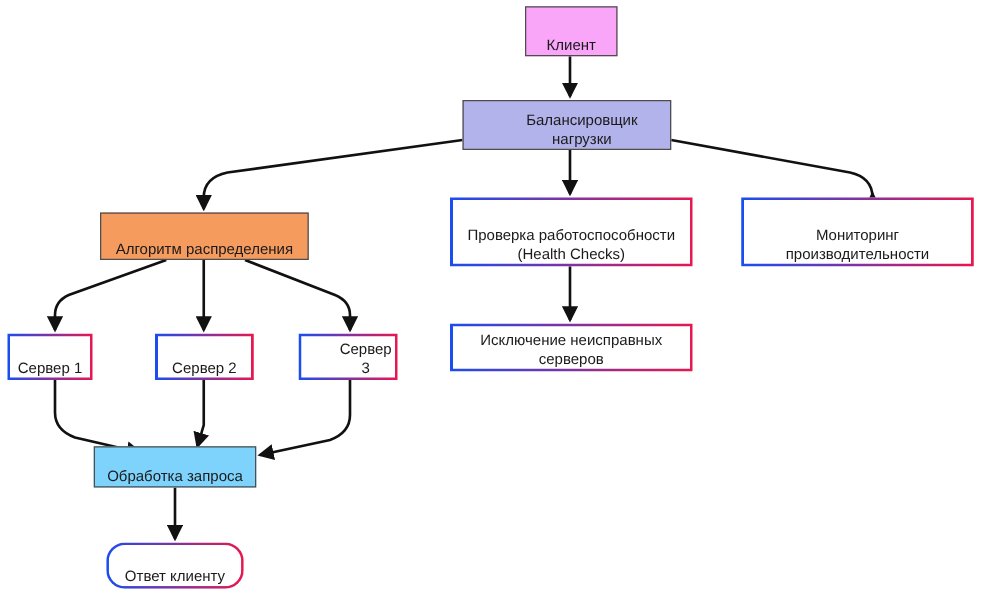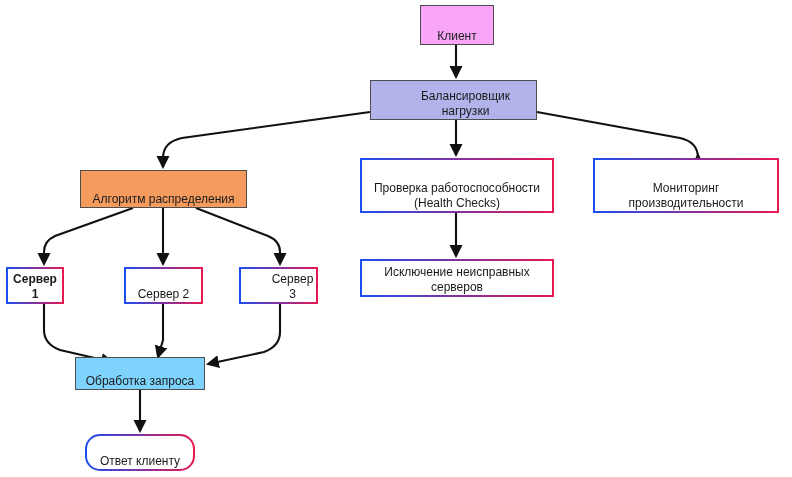--- a/index.html
+++ b/index.html
@@ -118,21 +118,21 @@
 
   <div class="node solid fill-orange" style="left:80px; top:170px; width:167px; height:38px;">
     <span class="node-label">Алгоритм распределения</span>
   </div>
 
   <div class="node grad" style="left:593px; top:158px; width:186px; height:55px; --g1:#1a4df0; --g2:#e8174f;">
     <span class="node-label">Мониторинг
 производительности</span>
   </div>
 
-  <div class="node grad" style="left:6px; top:267px; width:58px; height:37px;font-weight:bold; --g1:#1a4df0; --g2:#e8174f;">
+  <div class="node grad" style="left:6px; top:267px; width:68px; height:37px; --g1:#1a4df0; --g2:#e8174f;">
     <span class="node-label">Сервер 1</span>
   </div>
 
   <div class="node grad" style="left:124px; top:267px; width:79px; height:37px; --g1:#1a4df0; --g2:#e8174f;">
     <span class="node-label">Сервер 2</span>
   </div>
 
   <div class="node grad" style="left:239px; top:267px; width:79px; height:37px;padding-left:28px; --g1:#1a4df0; --g2:#e8174f;">
     <span class="node-label">Сервер 3</span>
   </div>

